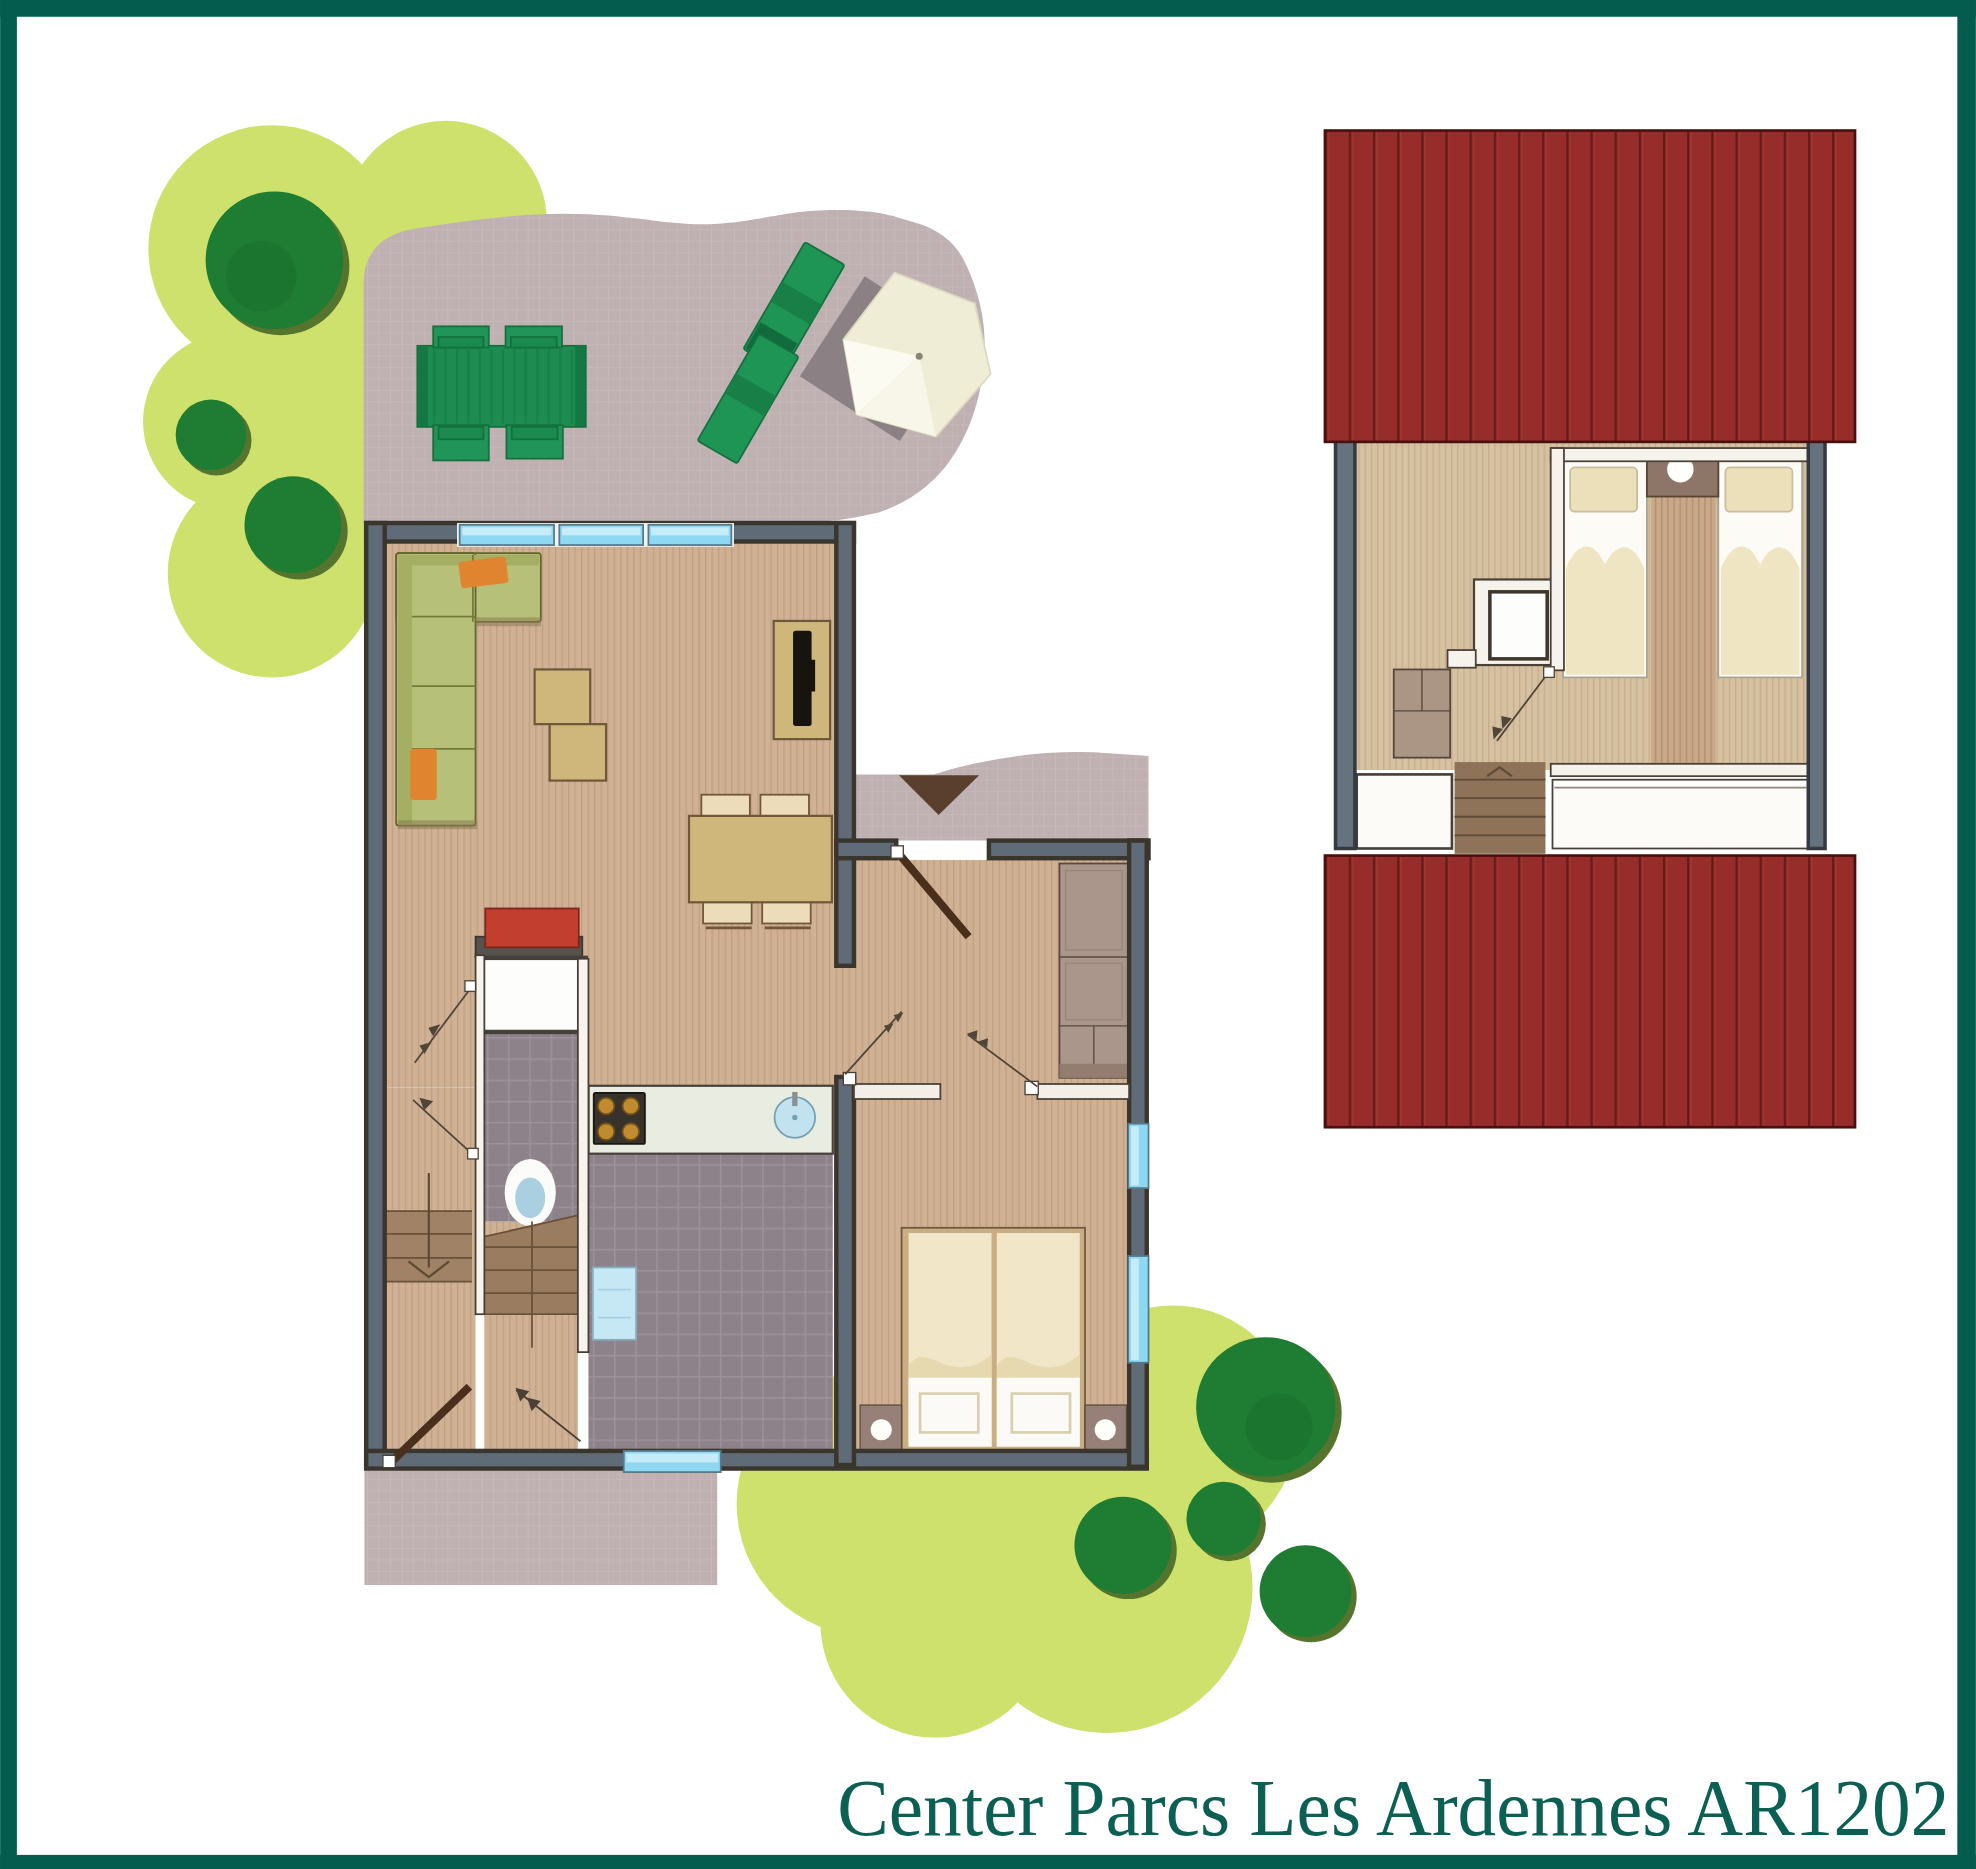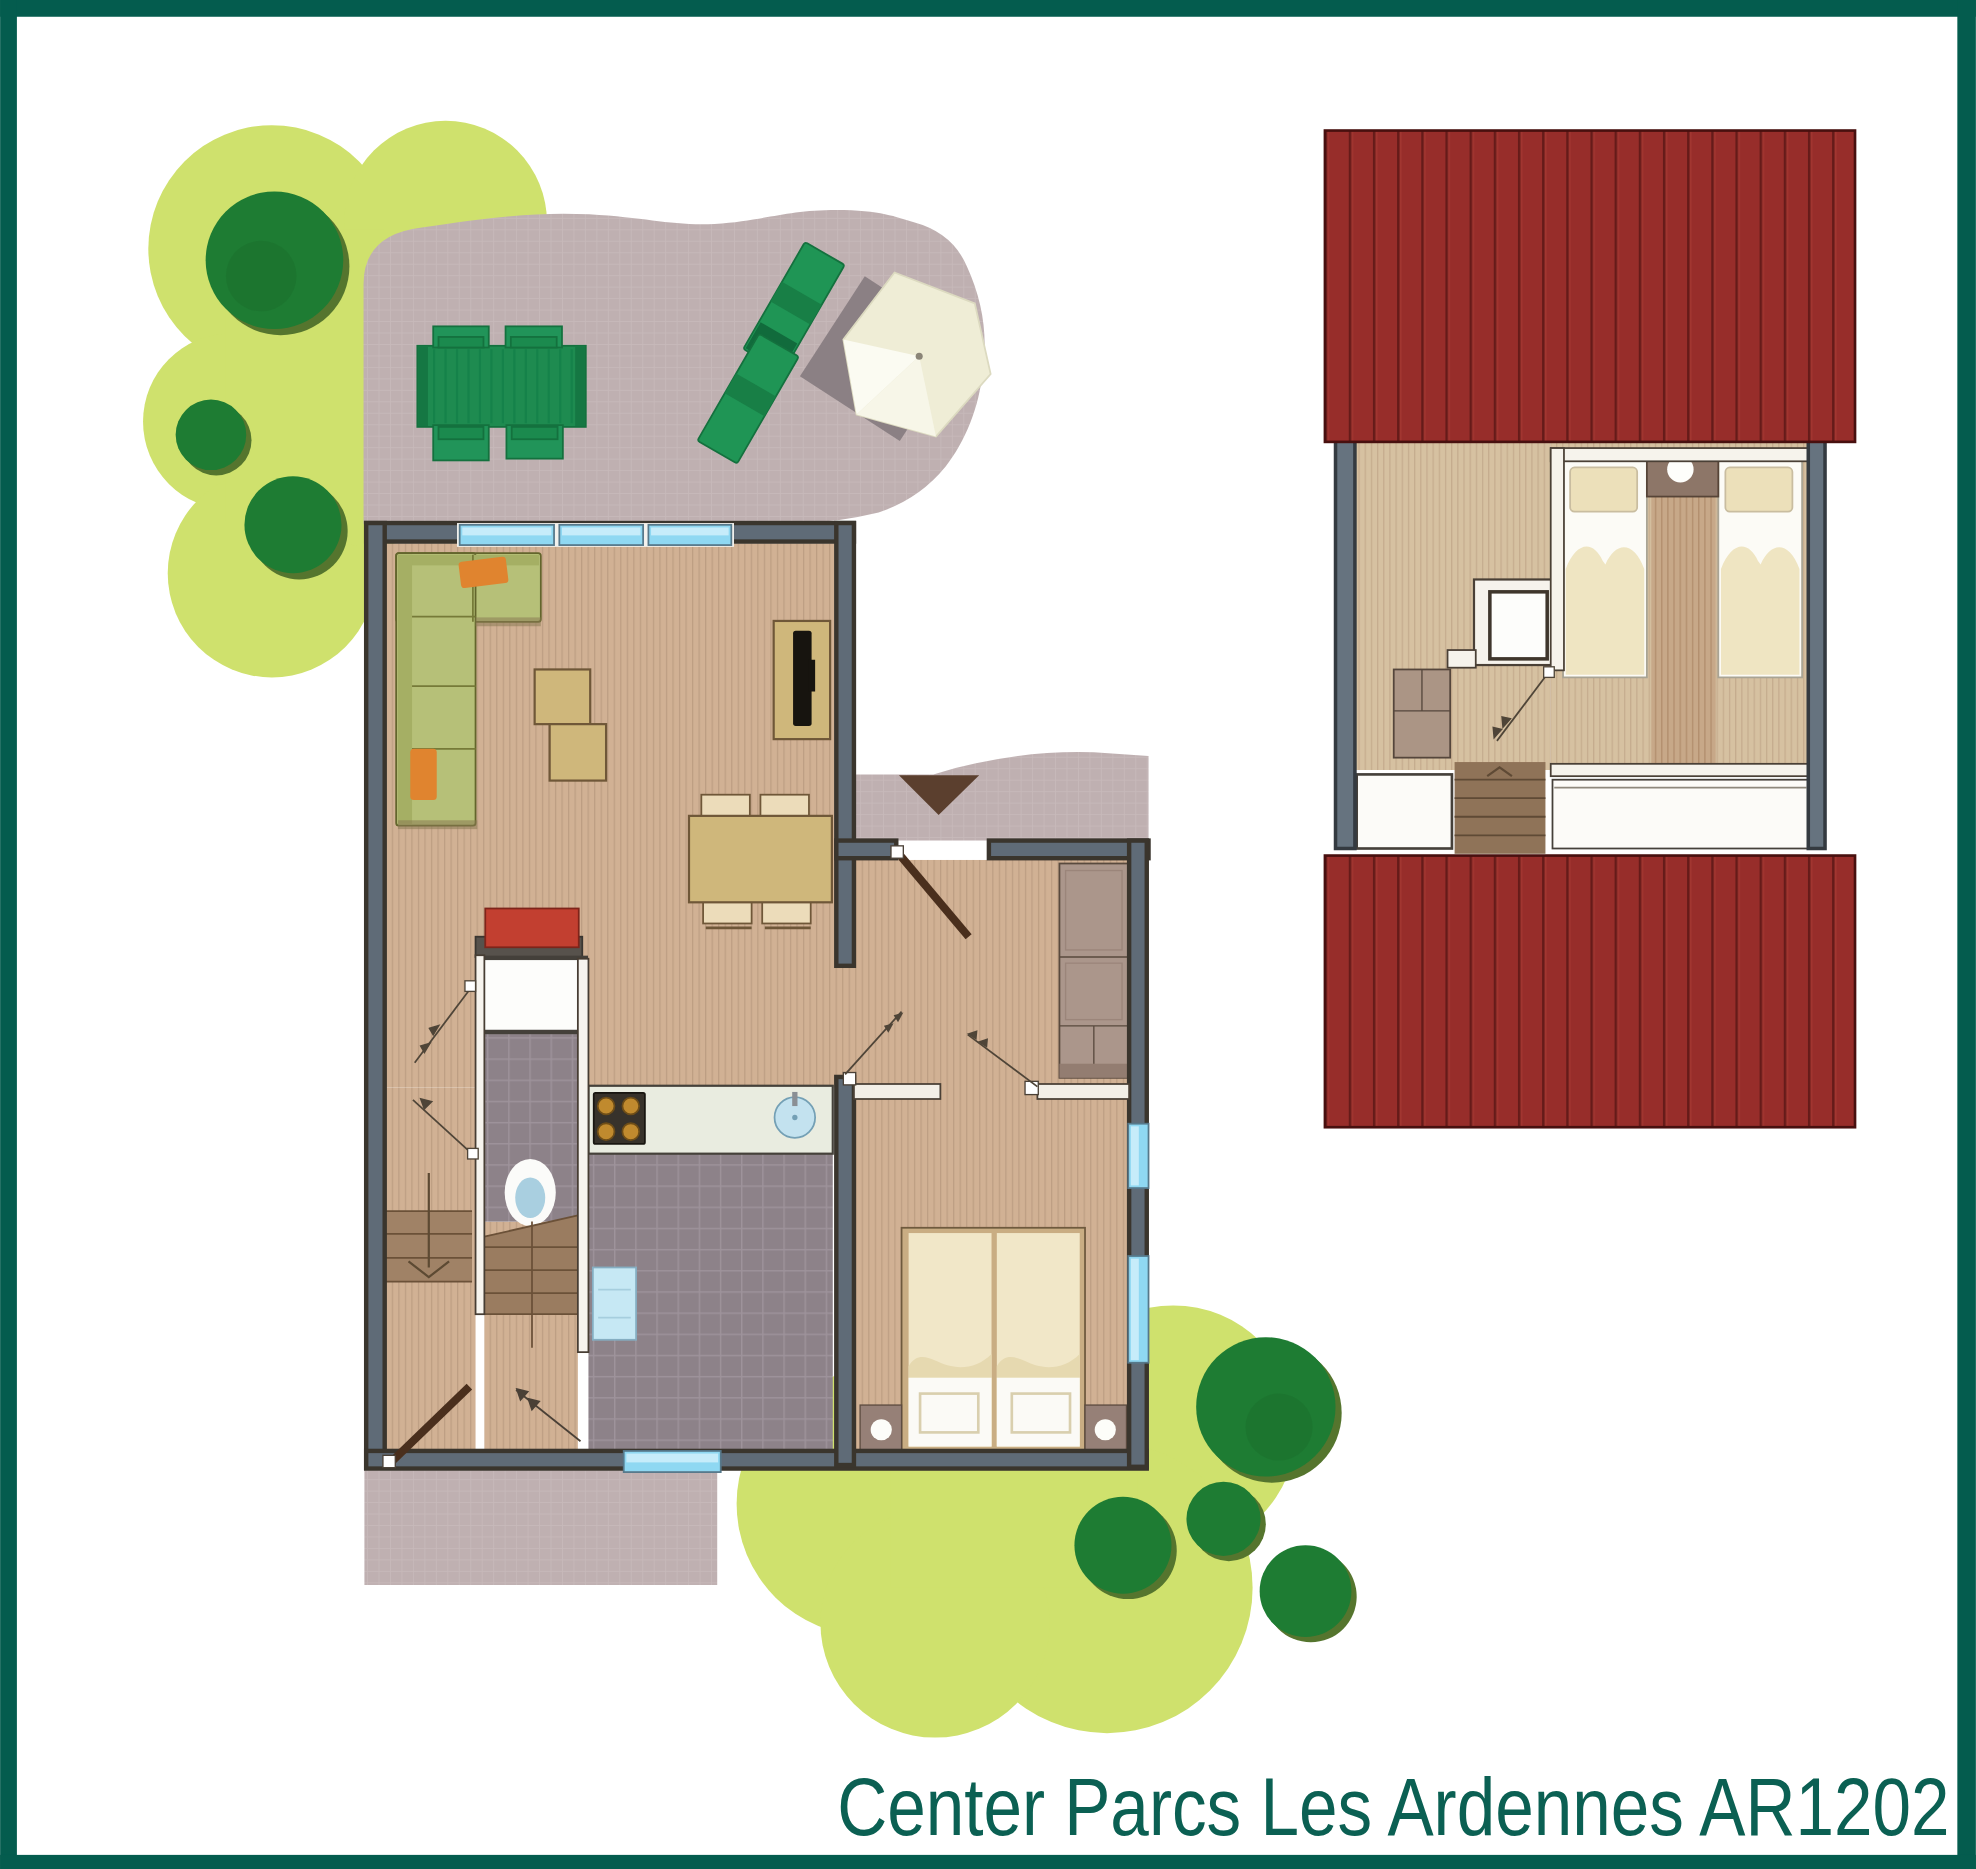--- a/index.html
+++ b/index.html
@@ -1,17 +1,17 @@
 <!DOCTYPE html>
 <html style="font-size:14px"><head>
 <meta charset="utf-8">
 <style>
   html,body{margin:0;padding:0;background:#fff;}
   #page{position:relative;width:1976px;height:1869px;background:#ffffff;overflow:hidden;
-        font-family:Liberation Sans, sans-serif;}
+        font-family:Liberation Serif, serif;}
   svg{position:absolute;left:0;top:0;}
 </style>
 </head>
 <body>
 <div id="page">
 <svg width="1976" height="1869" viewBox="0 0 2240 2119">
 <defs>
   <pattern id="pw1" width="7.4" height="40" patternUnits="userSpaceOnUse">
     <rect width="7.4" height="40" fill="#d1b194"></rect>
           <rect width="1.4" height="40" fill="#bd9e83"></rect>

